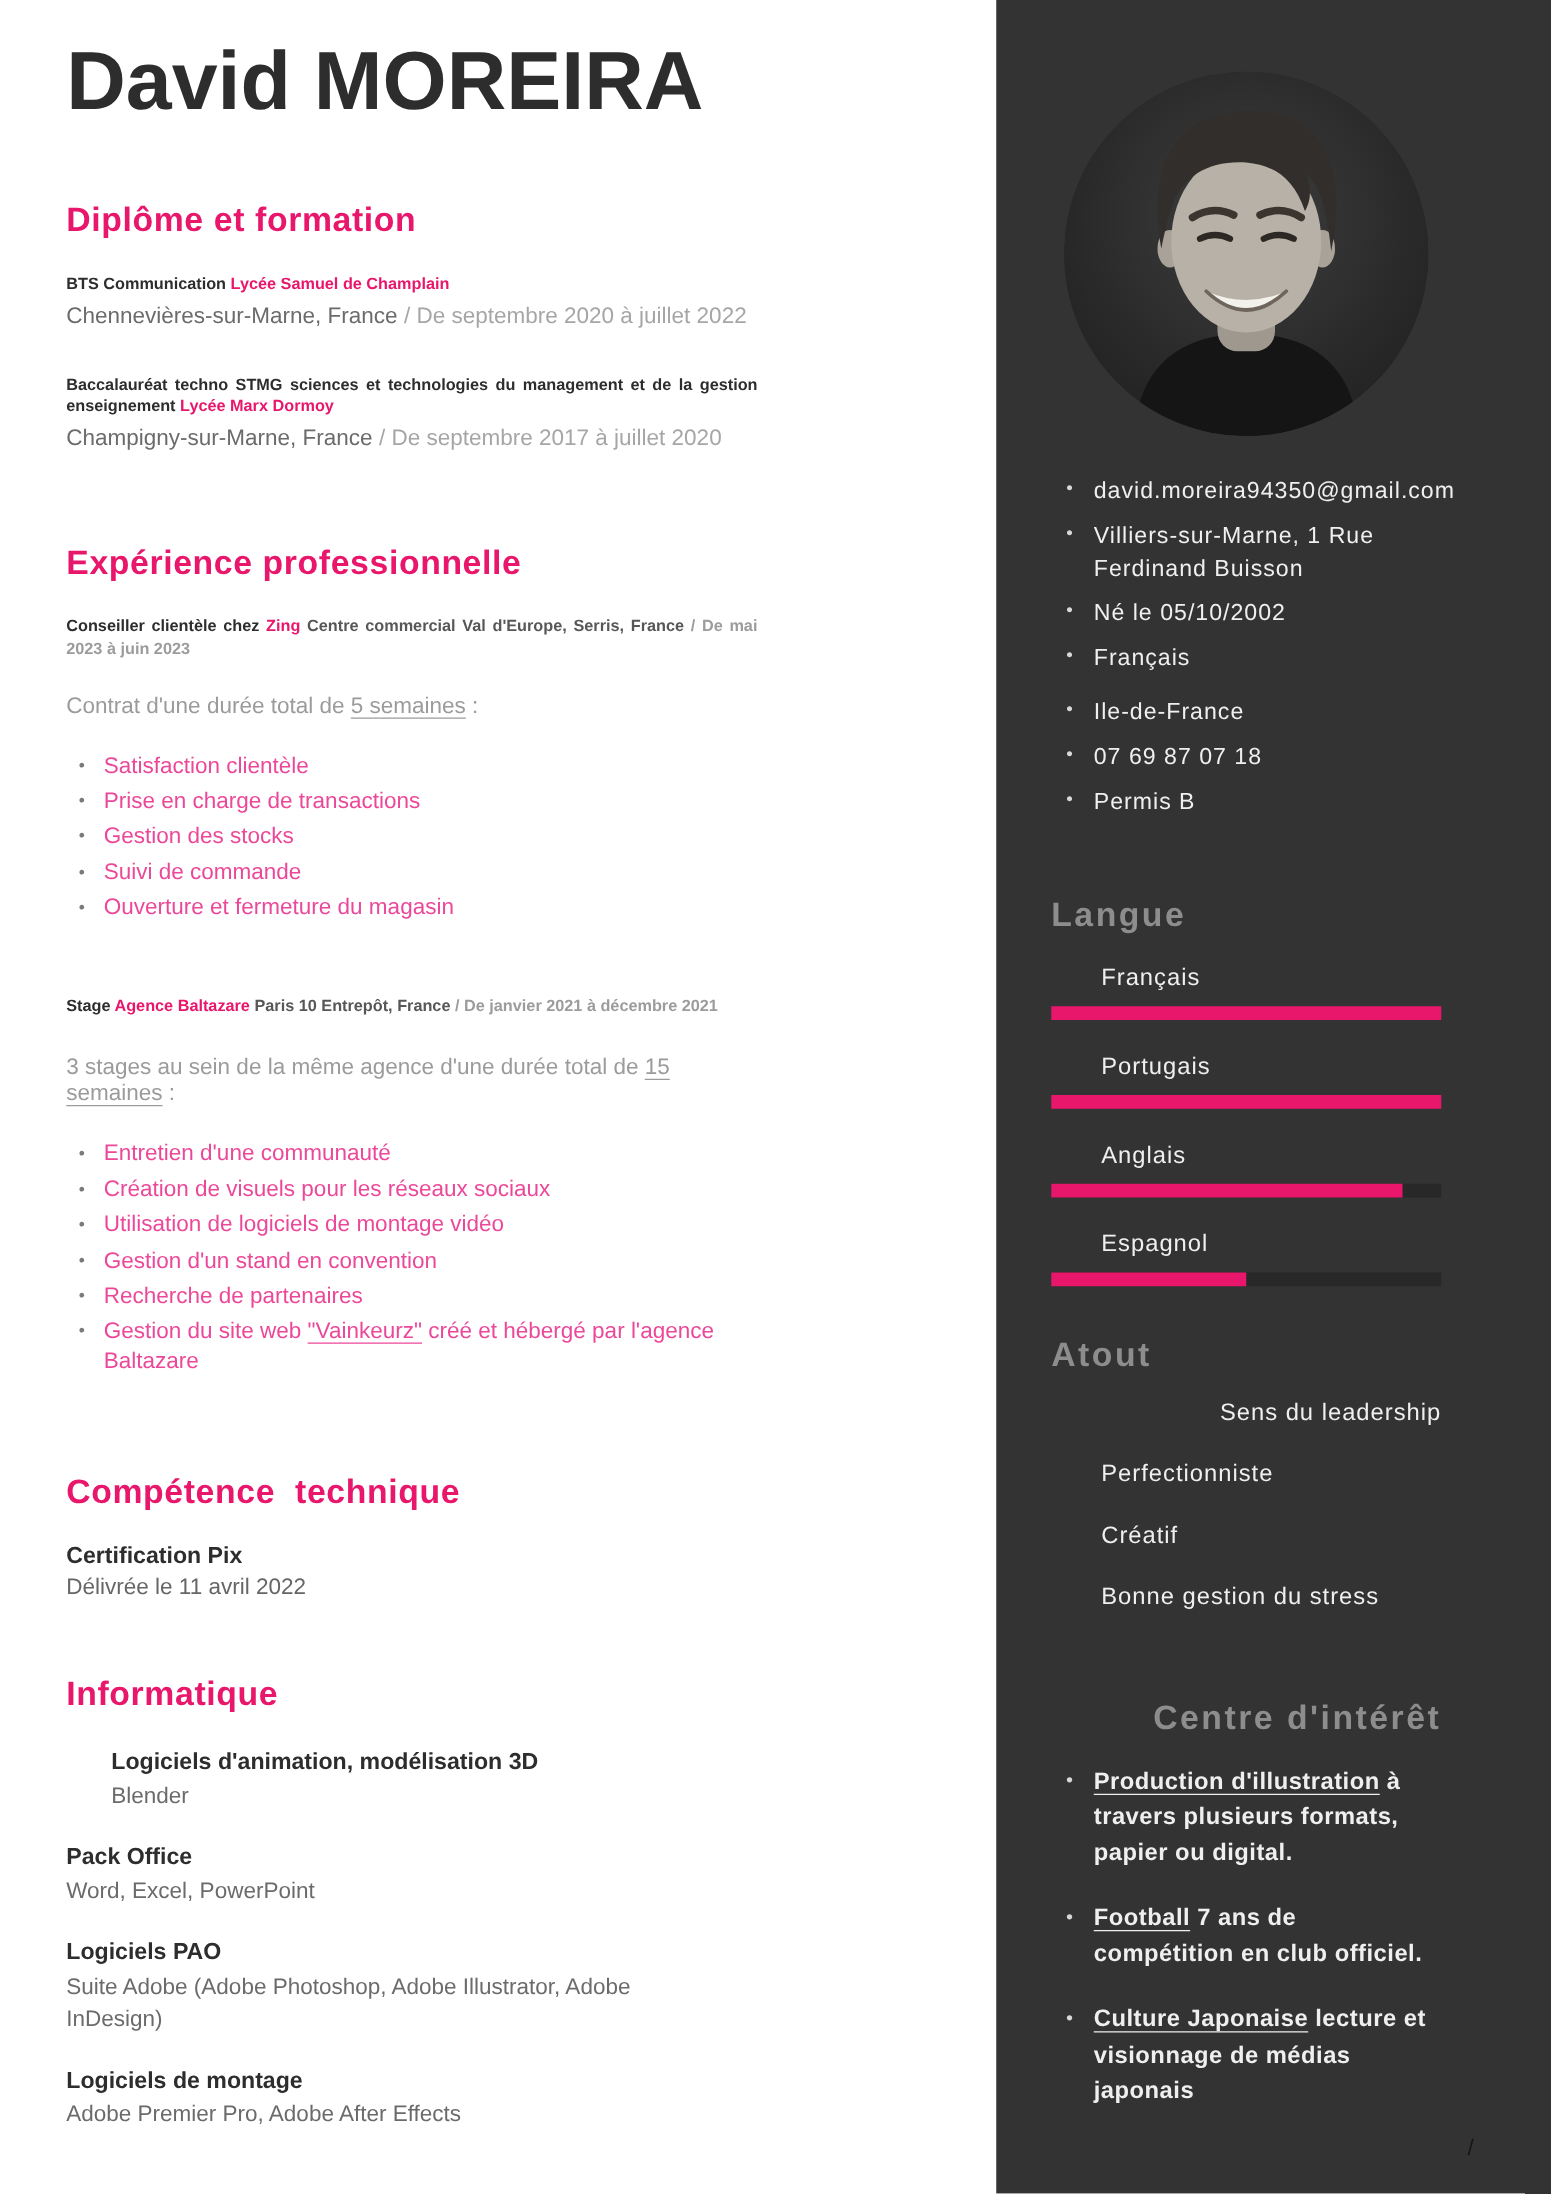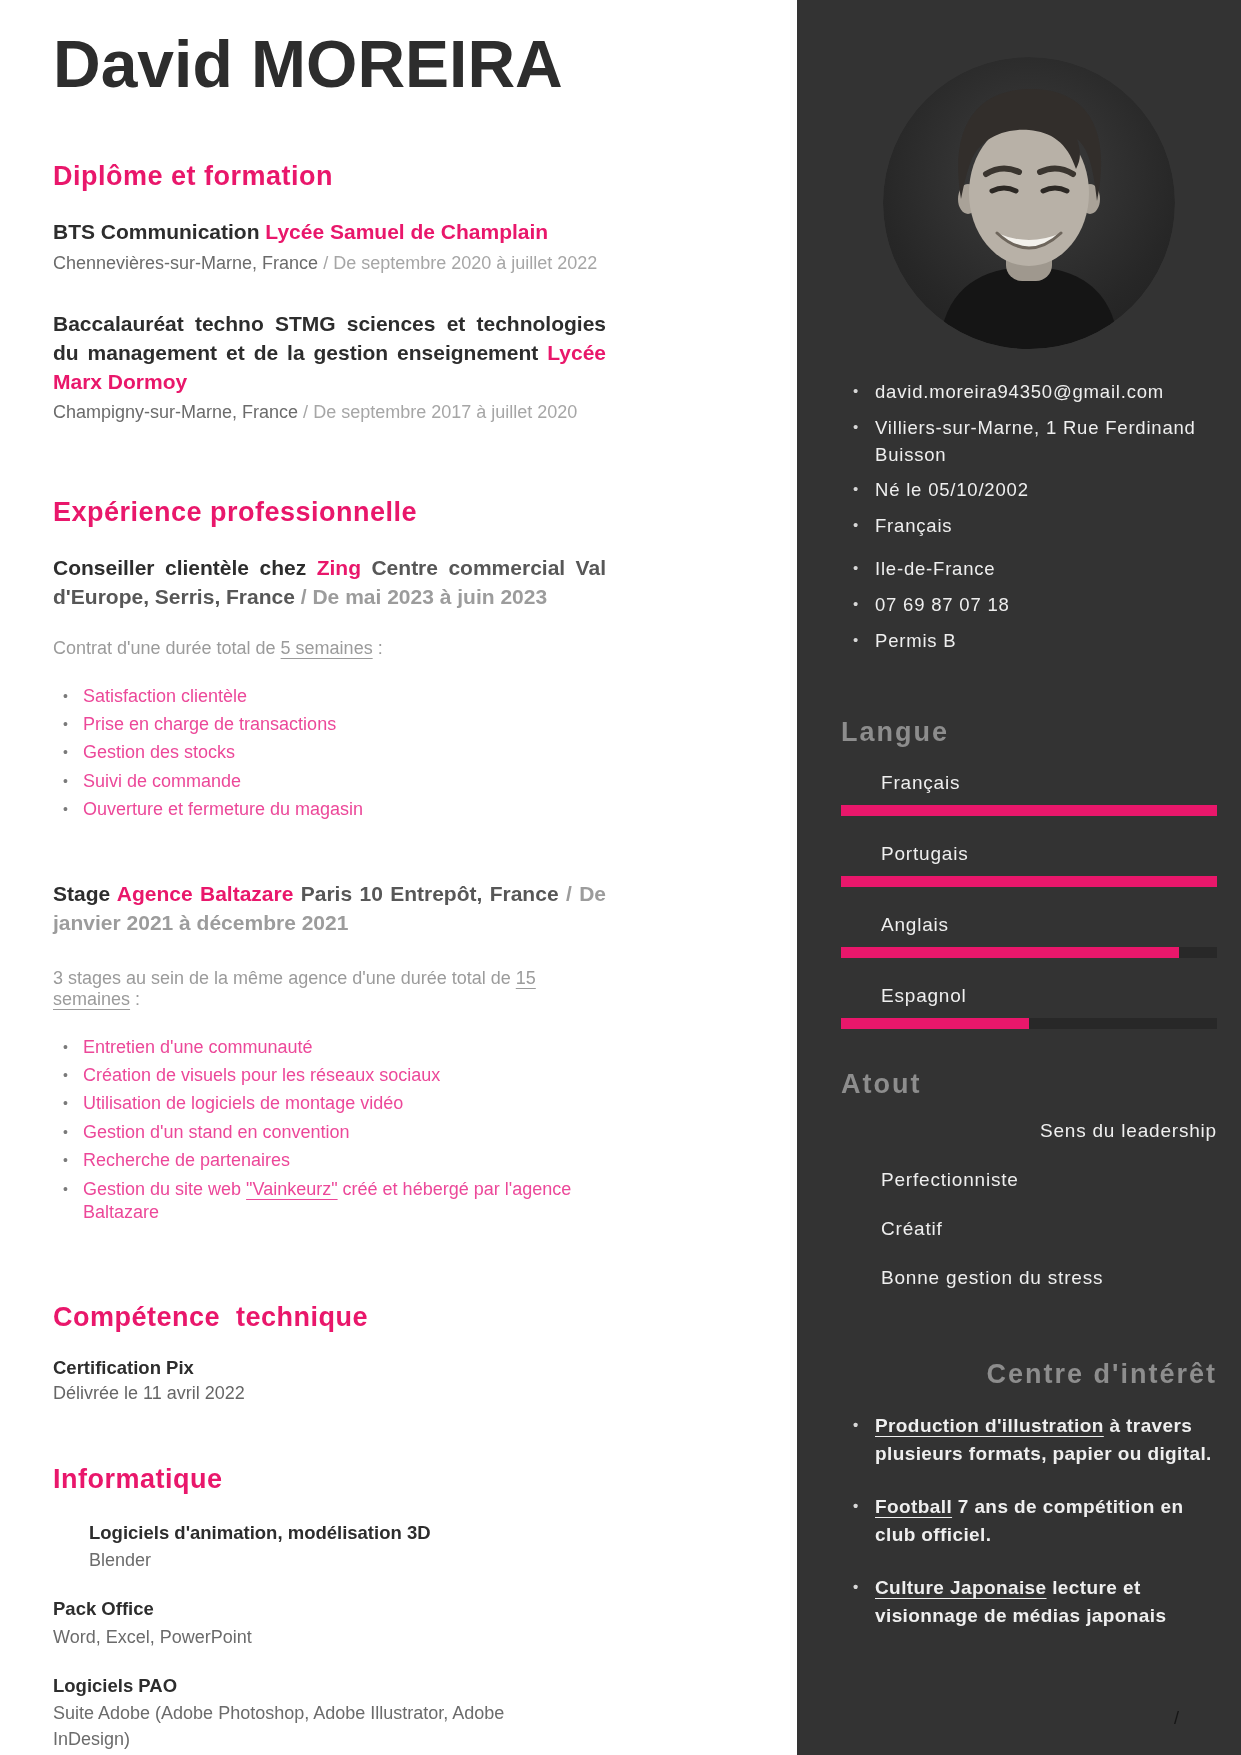--- a/index.html
+++ b/index.html
@@ -21,21 +21,21 @@
   
   .main{position:absolute;left:0;top:0;width:718px;height:100%;padding:30px 112px 0 53px;}
   h1{font-size:66px;font-weight:800;color:var(--ink);letter-spacing:0;line-height:1.05;}
   h2{font-size:27px;font-weight:800;color:var(--accent);letter-spacing:.5px;}
   .pre{white-space:pre-wrap;}
   .sec-edu h2{margin-top:62px;}
   .sec-exp h2{margin-top:72px;}
   .sec-tech h2{margin-top:78px;}
   .sec-it h2{margin-top:60px;}
 
-  .entry-title{font-size:21px;font-weight:700;color:var(--ink);line-height:1.38;text-align:justify;}
+  .entry-title{font-size:13px;font-weight:700;color:var(--ink);line-height:1.38;text-align:justify;}
   .t-pink{color:var(--accent);}
   .t-mid{color:var(--ink2);}
   .t-gray{color:var(--gray);font-weight:700;}
   .entry-meta{font-size:18px;color:var(--midgray);margin-top:4px;line-height:1.35;}
   .entry-meta .per,.entry-meta .sep{color:#a6a6a6;}
   .edu-item1{margin-top:26px;}
   .edu-item2{margin-top:34px;}
   .job1{margin-top:26px;}
   .job2{margin-top:58px;}
   .summary{font-size:18px;color:#9b9b9b;margin-top:26px;}
@@ -46,21 +46,21 @@
   ul.tasks li::before{content:"•";position:absolute;left:10px;top:0;color:#7a7a7a;font-size:14px;line-height:1.7;}
   .tasks .u{text-decoration:underline;text-underline-offset:4px;}
   .cert-title{font-size:18.5px;font-weight:700;color:var(--ink);margin-top:24px;}
   .cert-date{font-size:18px;color:#666666;margin-top:4px;}
   .it-item{margin-top:24px;}
   .it-item:first-of-type{margin-top:26px;margin-left:36px;}
   .it-label{font-size:18.5px;font-weight:700;color:var(--ink);line-height:1.3;}
   .it-value{font-size:18px;color:var(--midgray);line-height:1.45;margin-top:2px;max-width:520px;}
 
   
-  .sidebar{position:absolute;top:0;right:0;width:444px;height:100%;background:var(--sidebar-bg);color:var(--sb-text);padding:57px 24px 0 44px;}
+  .sidebar{position:absolute;top:0;right:0;width:444px;height:100%;background:var(--sidebar-bg);color:var(--sb-text);padding:57px 88px 0 44px;}
   .photo{width:292px;height:292px;border-radius:50%;margin:0 auto;overflow:hidden;display:block;}
   ul.contact{list-style:none;margin-top:30px;}
   ul.contact li{position:relative;padding-left:34px;font-size:18.5px;letter-spacing:.8px;line-height:1.45;margin-bottom:9px;color:var(--sb-text);}
   ul.contact li::before{content:"•";position:absolute;left:12px;top:1px;color:#d8d8d8;font-size:15px;}
   ul.contact li.gap{margin-top:16px;}
   .sb-heading{font-size:27px;font-weight:800;color:var(--sb-heading);letter-spacing:2px;}
   .sec-lang .sb-heading{margin-top:62px;}
   .lang-item{margin-top:27px;}
   .lang-item:first-of-type{margin-top:24px;}
   .lang-label{display:block;margin-left:40px;font-size:19px;letter-spacing:.8px;}

